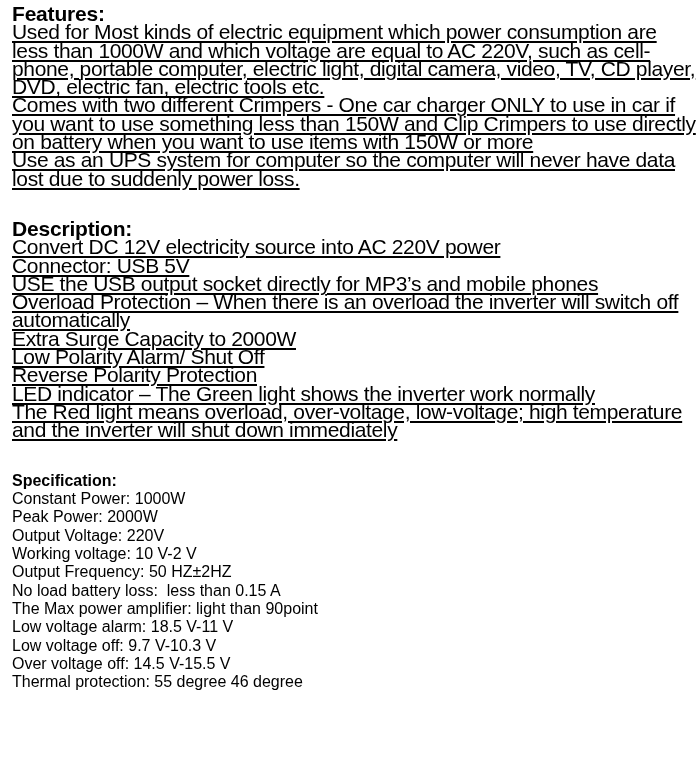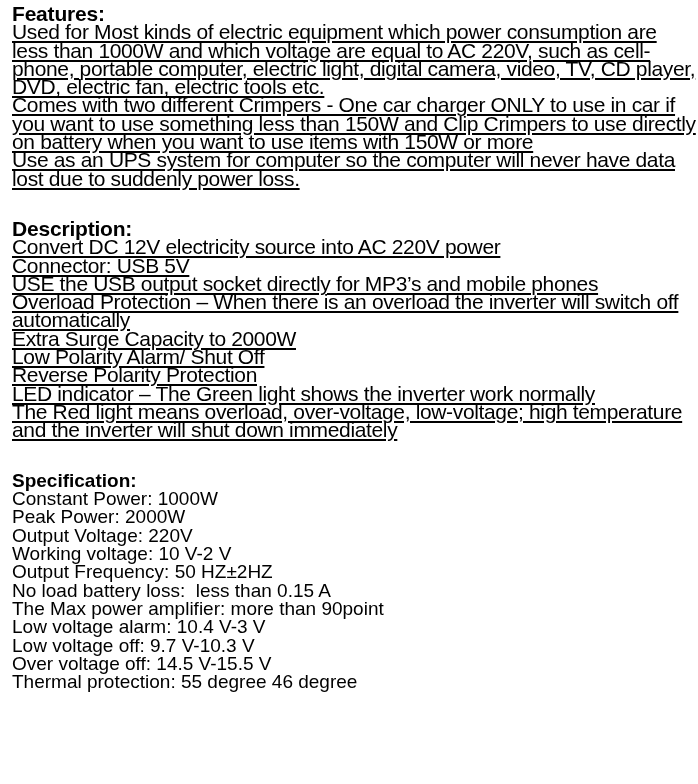--- a/index.html
+++ b/index.html
@@ -47,21 +47,21 @@
   .narrow .line {
     white-space: normal;
     text-decoration: underline;
   }
   .narrow .heading {
     letter-spacing: -0.2px;
   }
   
   .regular {
     font-family: "Liberation Sans", sans-serif;
-    font-size: 19px;
+    font-size: 16px;
     line-height: 18.35px;
   }
   .regular .line, .regular .heading {
     white-space: nowrap;
   }
 </style>
 </head>
 <body>
 
 <div class="doc">
@@ -87,21 +87,21 @@
   </div>
 
   <div class="section regular">
     <div class="heading">Specification:</div>
     <div class="line">Constant Power: 1000W</div>
     <div class="line">Peak Power: 2000W</div>
     <div class="line">Output Voltage: 220V</div>
     <div class="line">Working voltage: 10 V-2 V</div>
     <div class="line">Output Frequency: 50 HZ±2HZ</div>
     <div class="line" style="white-space: pre;">No load battery loss:  less than 0.15 A</div>
-    <div class="line">The Max power amplifier: more than 90point</div>
-    <div class="line">Low voltage alarm: 10.4 V-3 V</div>
+    <div class="line">The Max power amplifier: light than 90point</div>
+    <div class="line">Low voltage alarm: 18.5 V-11 V</div>
     <div class="line">Low voltage off: 9.7 V-10.3 V</div>
     <div class="line">Over voltage off: 14.5 V-15.5 V</div>
     <div class="line">Thermal protection: 55 degree 46 degree</div>
   </div>
 
 
 </div>
 
 </body></html>

